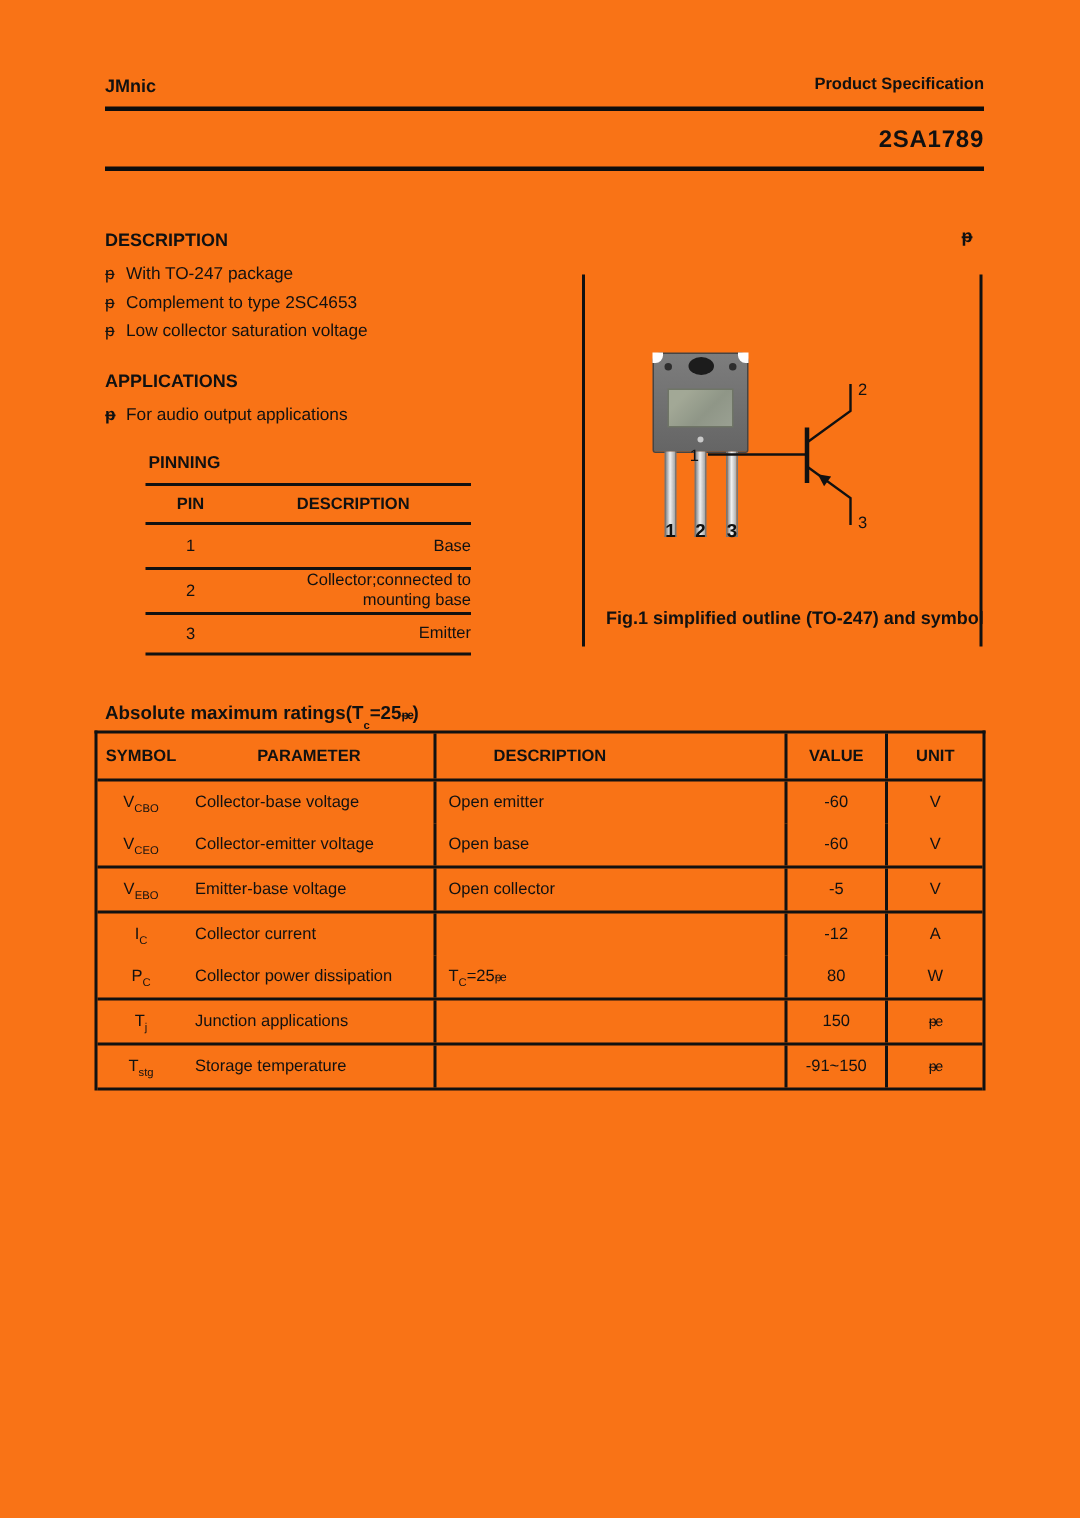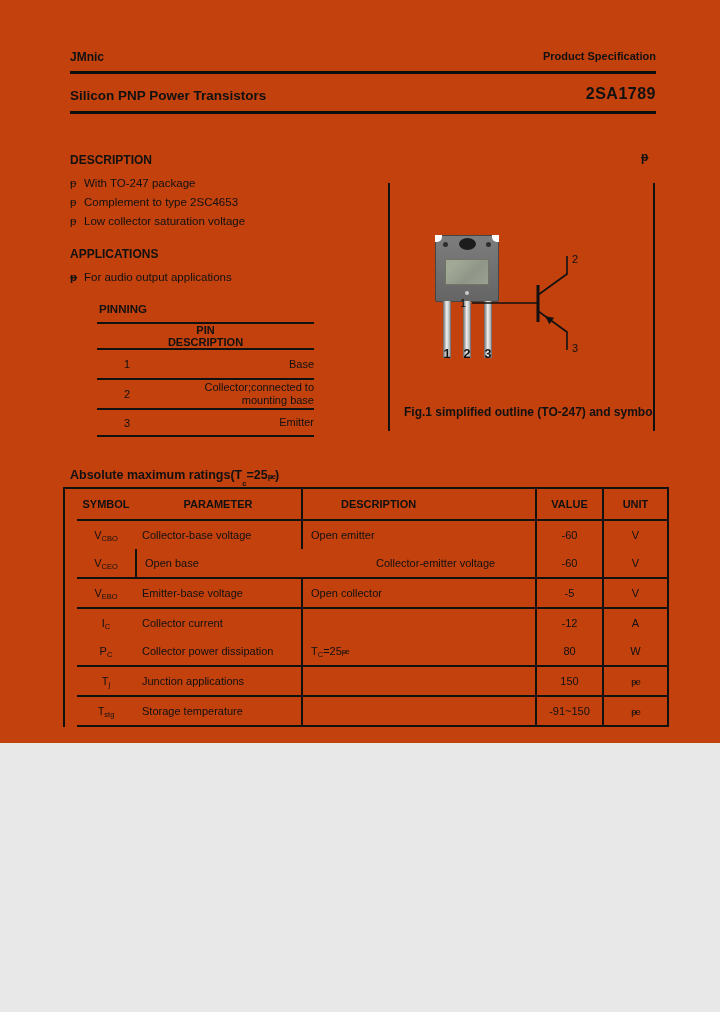--- a/index.html
+++ b/index.html
@@ -1,17 +1,17 @@
 <!DOCTYPE html>
 <html><head>
 <meta charset="utf-8">
 <style>
   html,body{margin:0;padding:0;background:#e8e8e8;}
   .page{
-    position:relative; width:720px; height:743px; background:#c2410c;
+    position:relative; width:720px; height:1012px; background:#f97316;
     font-family:"Liberation Sans","DejaVu Sans",sans-serif; color:#111;
     margin:0 auto; overflow:hidden;
   }
   .abs{position:absolute;}
   
   .hdr-left{left:70px; top:50px; font-size:12px; font-weight:bold;}
   .hdr-right{right:64px; top:50px; font-size:11px; font-weight:bold;}
   .rule{left:70px; width:586px; height:3px; background:#0d0d0d;}
   .rule1{top:71px;}
   .rule2{top:111px;}
@@ -22,21 +22,21 @@
   .sec h3{margin:0 0 7px 0; font-size:12px;}
   .sec .li{line-height:19px; white-space:nowrap;}
   .bullet{display:inline-block; width:14px;}
   .desc{top:153px;}
   .apps{top:247px;}
   .apps .bullet{font-weight:bold;}
   
   .pinning{left:70px; top:303px; width:217px; font-size:11px;margin-left:27px;}
   .pin-heading{font-weight:bold; font-size:11.5px; height:19px; border-bottom:2px solid #111; padding-left:2px;}
   .prow{display:flex; align-items:center; border-bottom:2px solid #111;}
-  .prow.hdrrow{height:24px; font-weight:bold;flex-direction:column;}
+  .prow.hdrrow{height:24px; font-weight:bold;}
   .pc1{width:60px; text-align:center;}
   .pc2{flex:1; padding-left:12px; line-height:13px;text-align:right;}
   .prow.hdrrow .pc2{text-align:center; padding-left:0;}
   .r1{height:28px;} .r2{height:28px;} .r3{height:25px;}
   
   .figure{left:388px; top:183px; width:267px; height:248px;
     border-left:2px solid #111; border-right:2px solid #111; box-sizing:border-box;}
   .stray{left:641px; top:150px; font-size:12px; font-weight:bold;}
   .caption{left:14px; top:222px; font-size:12px; font-weight:bold; white-space:nowrap;}
   
@@ -55,21 +55,21 @@
   .screwdot{position:absolute; left:29px; top:55px; width:4px; height:4px; border-radius:50%; background:#c9c9c9;}
   .leg{position:absolute; top:66px; width:8px; height:57px;
     background:linear-gradient(90deg,#8c8c8c,#f1f1f1 45%,#a8a8a8); border:1px solid #777; border-top:none; box-sizing:border-box;}
   .leg1{left:8px;} .leg2{left:28px;} .leg3{left:49px;}
   .pinlab{position:absolute; top:112px; width:10px; text-align:center; font-size:12.5px; font-weight:bold;}
   .pl1{left:7px;} .pl2{left:27px;} .pl3{left:48px;}
   
   .symbol{left:60px; top:65px;}
   
   .ratings-heading{left:70px; top:468px; font-size:12.5px; font-weight:bold;}
-  .rtable{left:63px; top:487px; width:590px; border:2px solid #111; border-bottom:none; font-size:11px;padding-left:12px;}
+  .rtable{left:63px; top:487px; width:590px; border:2px solid #111; border-bottom:none; font-size:11px;}
   .rt-row{display:flex; align-items:center;}
   .rt-row.hdr{height:30px; font-weight:bold;}
   .rt-row.body{height:28px;}
   .rt-row.hr{border-bottom:2px solid #111;}
   .cell{height:100%; display:flex; align-items:center; justify-content:center; box-sizing:border-box;}
   .c-sym{width:58px;}
   .c-par{width:166px; justify-content:flex-start; padding-left:7px;}
   .rt-row.hdr .c-par{justify-content:center; padding-left:0;}
   .c-con{width:234px; border-left:2px solid #111; justify-content:flex-start; padding-left:8px;}
   .rt-row.hdr .c-con{padding-left:38px;}
@@ -81,21 +81,20 @@
 </style>
 </head>
 <body>
 
 <div class="page">
 
   <div class="abs hdr-left">JMnic</div>
   <div class="abs hdr-right">Product Specification</div>
   <div class="abs rule rule1"></div>
 
-  <div class="abs title-left">Silicon PNP Power Transistors</div>
   <div class="abs title-right">2SA1789</div>
   <div class="abs rule rule2"></div>
 
   <div class="abs sec desc">
     <h3>DESCRIPTION</h3>
     <div class="li"><span class="bullet">ᵽ</span><span>With TO-247 package</span></div>
     <div class="li"><span class="bullet">ᵽ</span><span>Complement to type 2SC4653</span></div>
     <div class="li"><span class="bullet">ᵽ</span><span>Low collector saturation voltage</span></div>
   </div>
 
@@ -182,22 +181,22 @@
       <div class="cell c-con">Open emitter</div>
       <div class="cell c-val">-60</div>
       <div class="cell c-unit">V</div>
     </div>
 
     <div class="rt-row body hr">
       <div class="cell c-sym">
           <span>V</span>
           <span class="sub">CEO</span>
         </div>
+      <div class="cell c-par">Collector-emitter voltage</div>
       <div class="cell c-con">Open base</div>
-      <div class="cell c-par">Collector-emitter voltage</div>
       <div class="cell c-val">-60</div>
       <div class="cell c-unit">V</div>
     </div>
 
     <div class="rt-row body hr">
       <div class="cell c-sym">
           <span>V</span>
           <span class="sub">EBO</span>
         </div>
       <div class="cell c-par">Emitter-base voltage</div>

